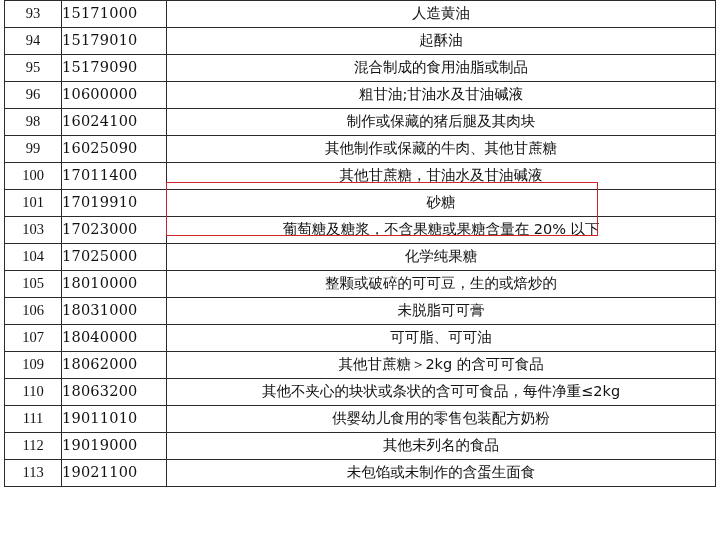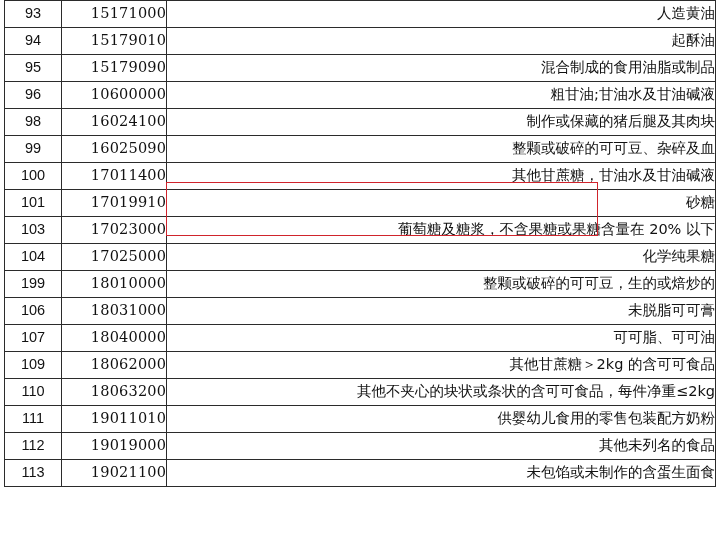--- a/index.html
+++ b/index.html
@@ -35,34 +35,34 @@
     font-size: 14.5px;
     color: #111111;
     line-height: 1.1;
     box-sizing: border-box;
     overflow: hidden;
     white-space: nowrap;
   }
   td.col-no {
     width: 57px;
     text-align: center;
-    font-family: Liberation Sans, sans-serif;
+    font-family: Liberation Serif, serif;
     font-size: 14.5px;
     letter-spacing: 0px;
   }
   td.col-code {
     width: 105px;
-    text-align: right;
+    text-align: left;
     font-family: "DejaVu Serif", "Liberation Serif", serif;
     font-size: 14.5px;
     letter-spacing: 0.2px;
   }
   td.col-name {
     width: 548px;
-    text-align: right;
+    text-align: center;
     padding-left: 7px;
     font-family: "DejaVu Sans", "Liberation Sans", sans-serif;
     font-size: 14.5px;
   }
   
   .highlight-box {
     position: absolute;
     border: 1.5px solid #d0242c;
     pointer-events: none;
     box-sizing: border-box;
@@ -104,21 +104,21 @@
         <td class="col-name">粗甘油;甘油水及甘油碱液</td>
       </tr>
       <tr>
         <td class="col-no">98</td>
         <td class="col-code">16024100</td>
         <td class="col-name">制作或保藏的猪后腿及其肉块</td>
       </tr>
       <tr>
         <td class="col-no">99</td>
         <td class="col-code">16025090</td>
-        <td class="col-name">整颗或破碎的可可豆、杂碎及血</td>
+        <td class="col-name">其他制作或保藏的牛肉、其他甘蔗糖</td>
       </tr>
       <tr>
         <td class="col-no">100</td>
         <td class="col-code">17011400</td>
         <td class="col-name">其他甘蔗糖，甘油水及甘油碱液</td>
       </tr>
       <tr>
         <td class="col-no">101</td>
         <td class="col-code">17019910</td>
         <td class="col-name">砂糖</td>
@@ -127,21 +127,21 @@
         <td class="col-no">103</td>
         <td class="col-code">17023000</td>
         <td class="col-name">葡萄糖及糖浆，不含果糖或果糖含量在 20% 以下</td>
       </tr>
       <tr>
         <td class="col-no">104</td>
         <td class="col-code">17025000</td>
         <td class="col-name">化学纯果糖</td>
       </tr>
       <tr>
-        <td class="col-no">199</td>
+        <td class="col-no">105</td>
         <td class="col-code">18010000</td>
         <td class="col-name">整颗或破碎的可可豆，生的或焙炒的</td>
       </tr>
       <tr>
         <td class="col-no">106</td>
         <td class="col-code">18031000</td>
         <td class="col-name">未脱脂可可膏</td>
       </tr>
       <tr>
         <td class="col-no">107</td>

